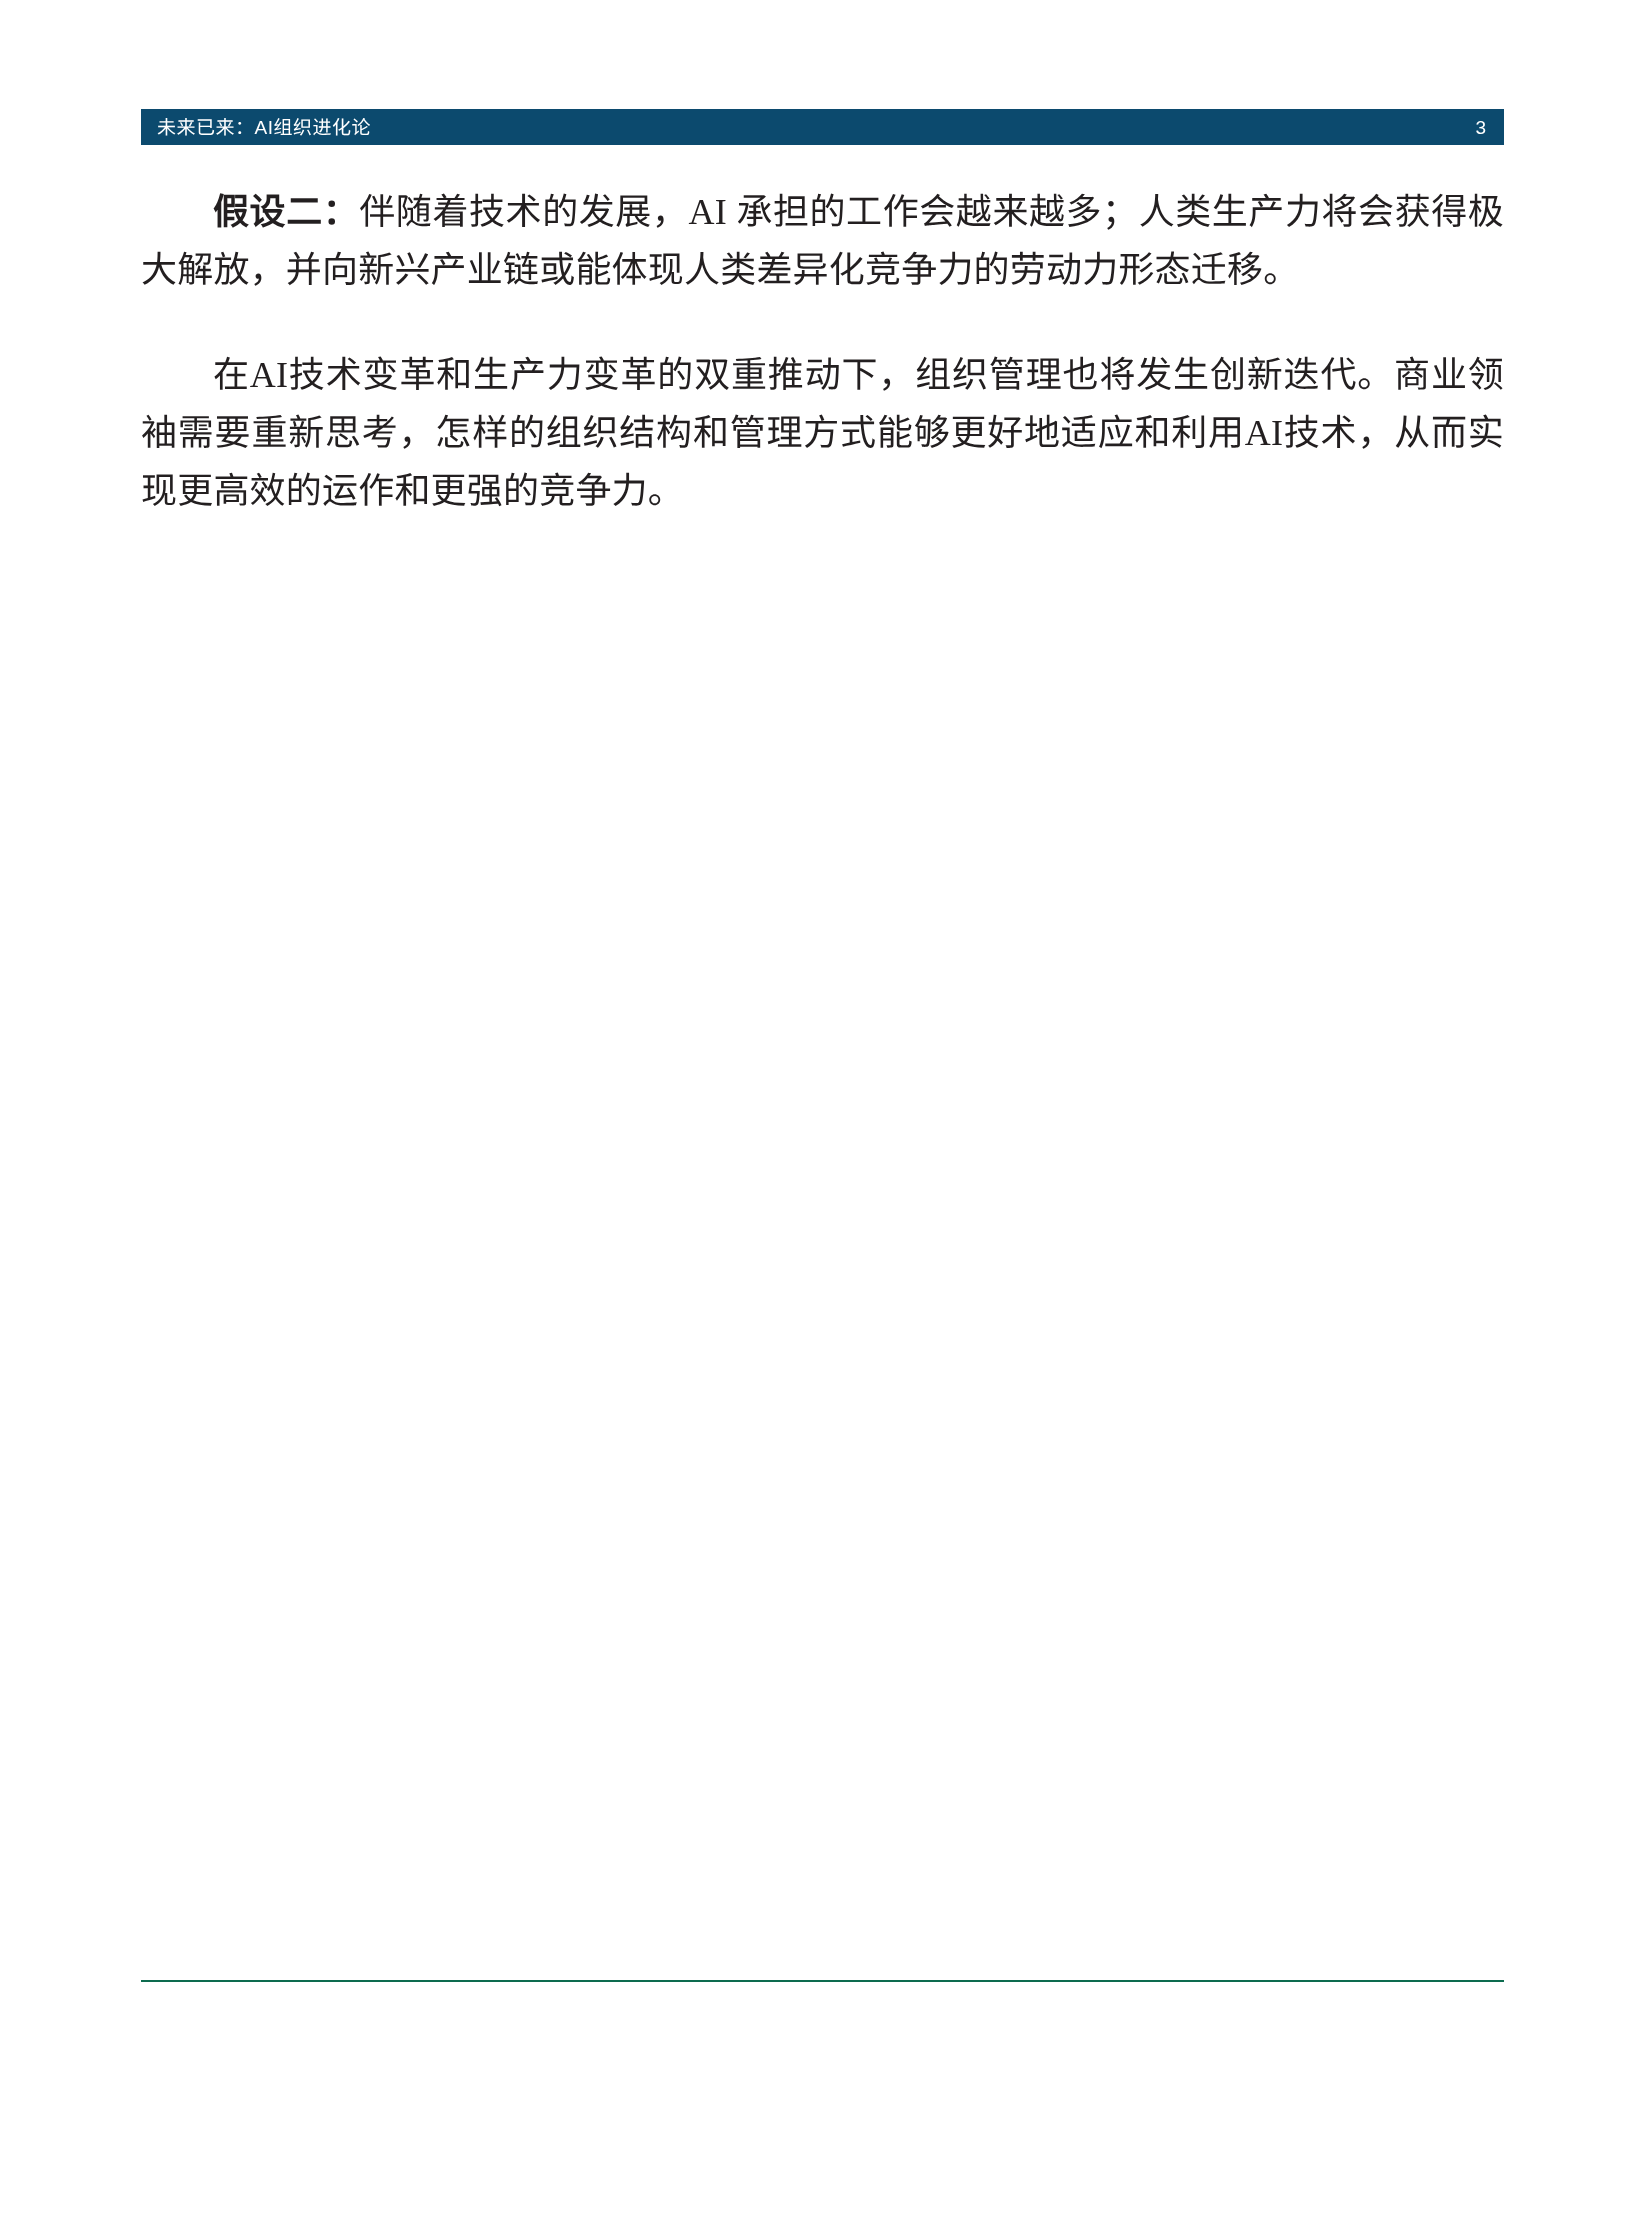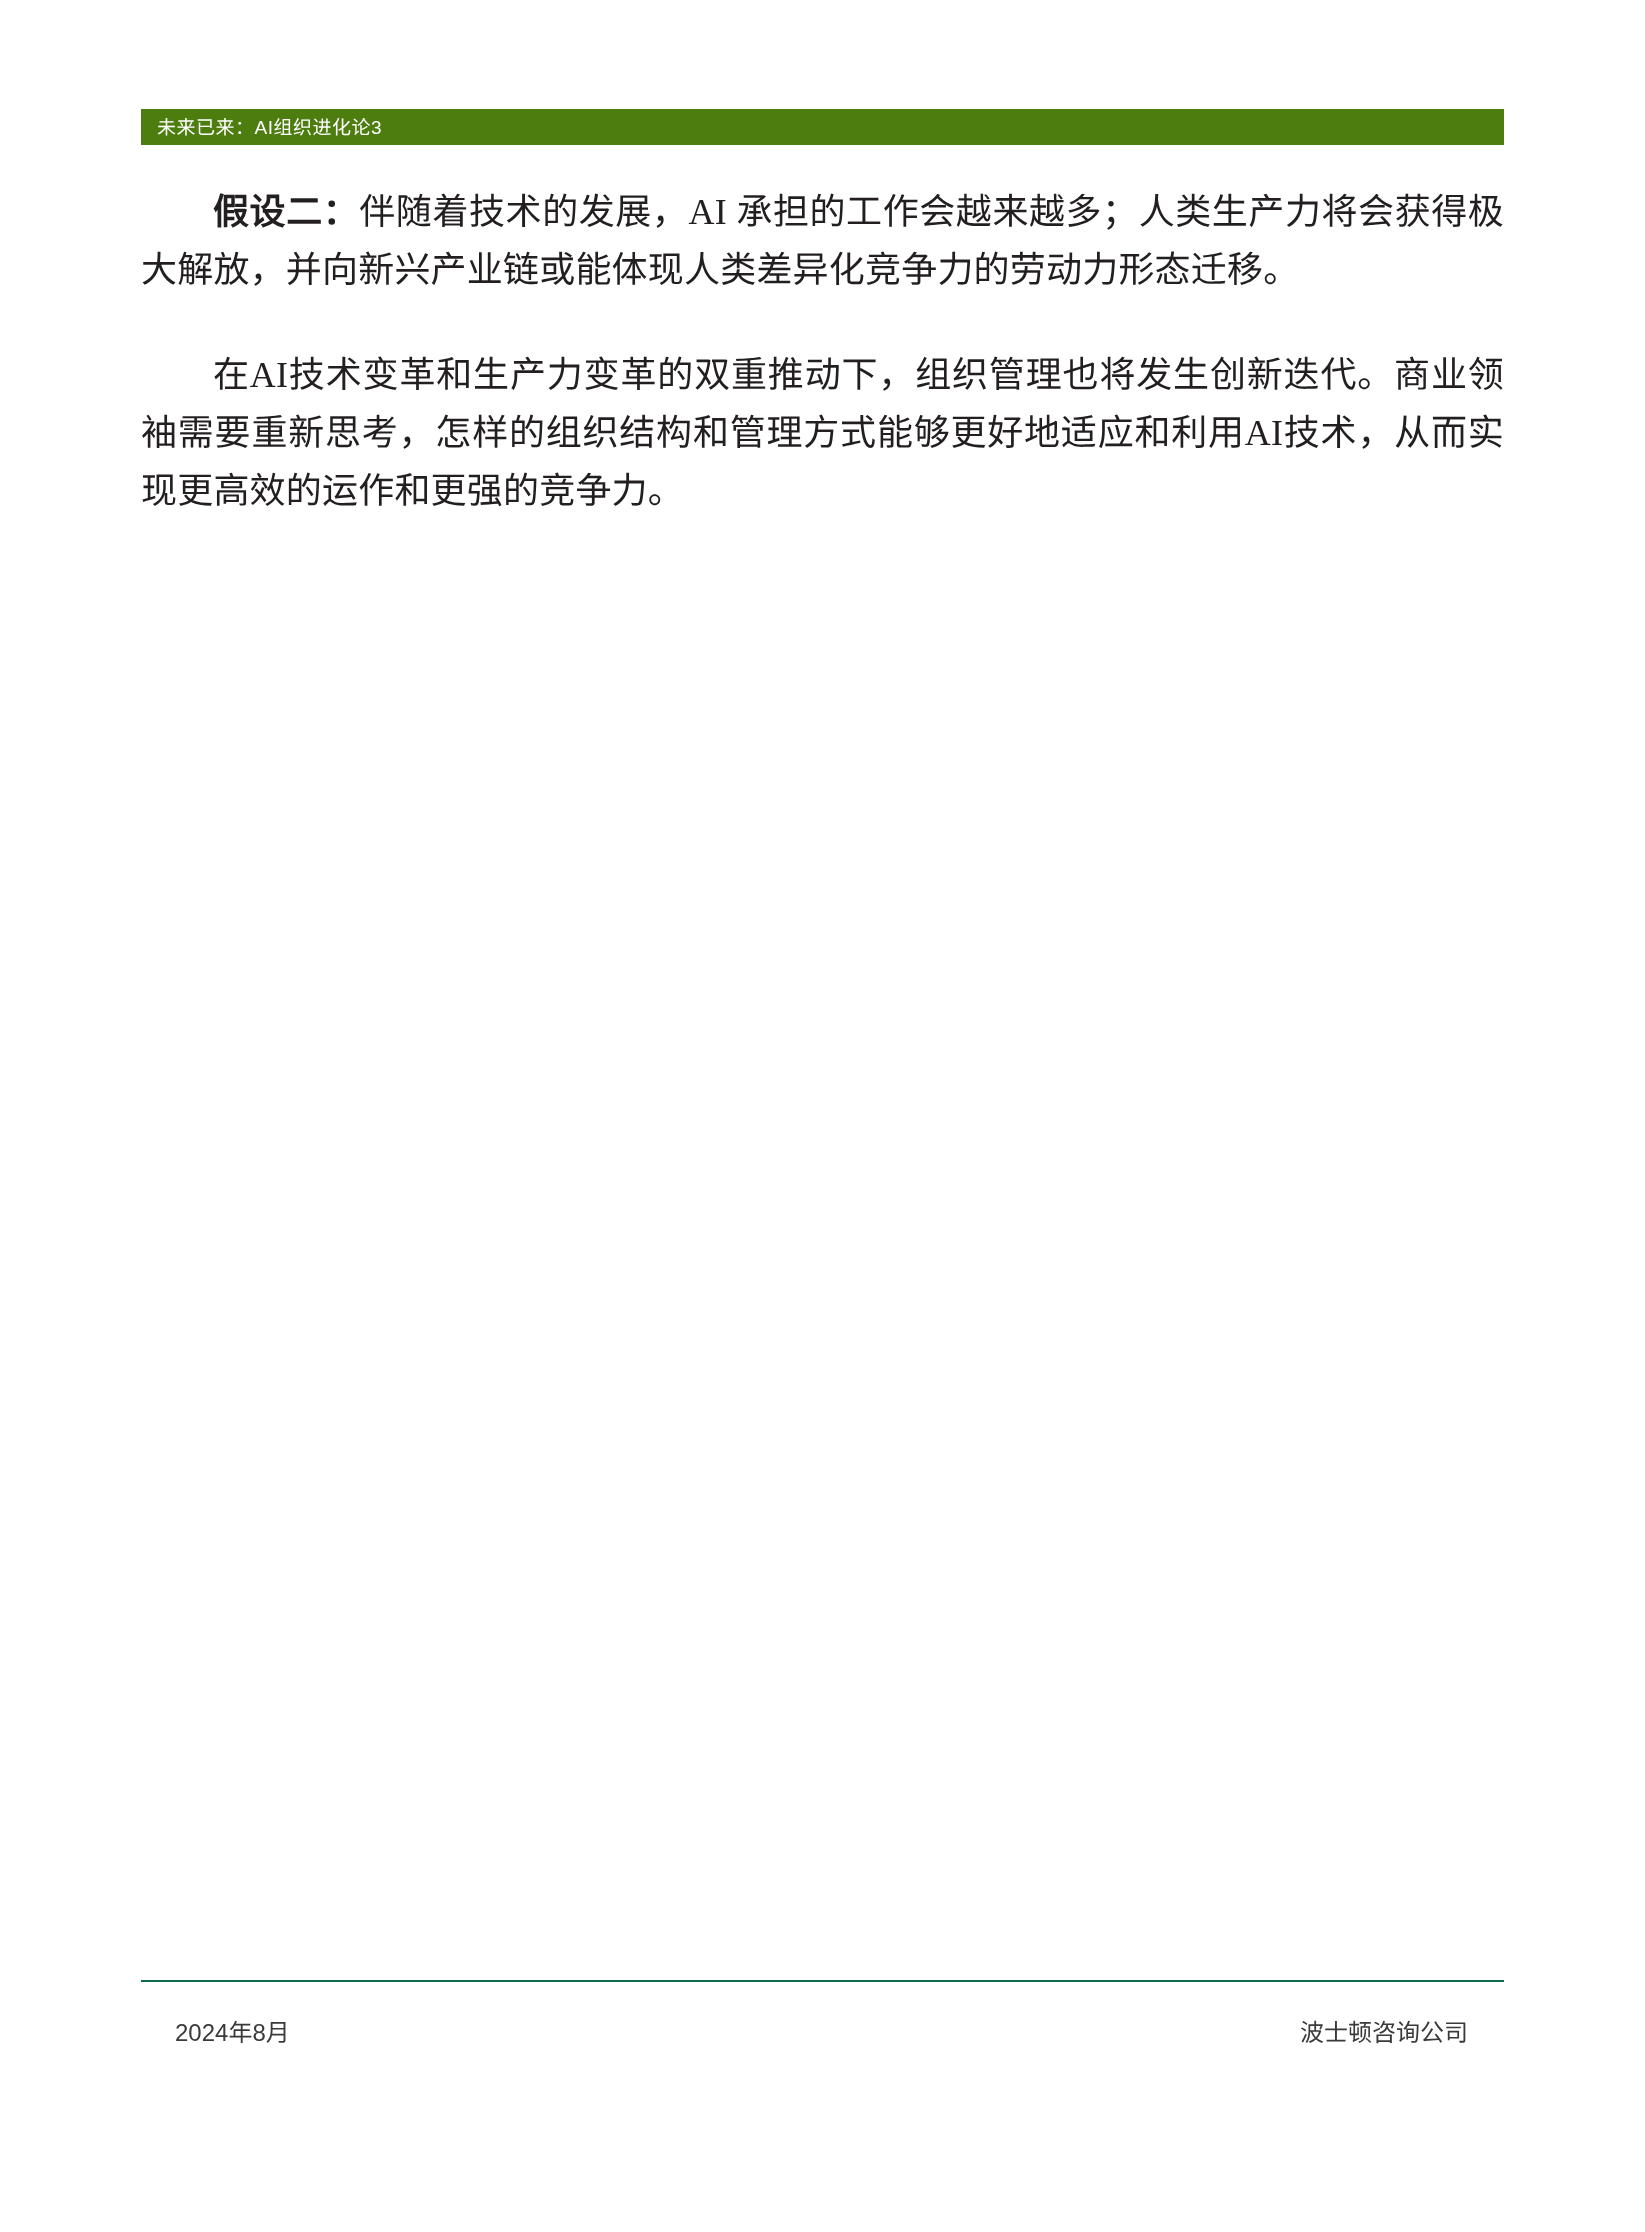--- a/index.html
+++ b/index.html
@@ -25,23 +25,24 @@
     overflow: hidden;
   }
 
   
   .header-band {
     position: absolute;
     left: 141px;
     top: 109px;
     width: 1363px;
     height: 36px;
-    background: #4d7c0f;
+    background: #0c4a6e;
     display: flex;
     align-items: center;
+    justify-content: space-between;
     box-sizing: border-box;
     padding: 0 18px 0 16px;
   }
   .header-title {
     color: #ffffff;
     font-family: "Liberation Sans", "DejaVu Sans", sans-serif;
     font-size: 19px;
     letter-spacing: 0.5px;
     line-height: 1;
     white-space: nowrap;
@@ -126,19 +127,15 @@
 
 
     <div class="spacer-mid"></div>
 
     <p class="para indent"><span>在AI技术变革和生产力变革的双重推动下，组织管理也将发生创新迭代。商业领袖需要重新思考，怎样的组织结构和管理方式能够更好地适应和利用AI技术，从而实现更高效的运作和更强的竞争力。</span></p>
 
   </div>
 
   <div class="footer-rule"></div>
 
-  <div class="footer">
-    <span class="footer-left">2024年8月</span>
-    <span class="footer-right">波士顿咨询公司</span>
-  </div>
 
 </div>
 
 
 </body></html>

